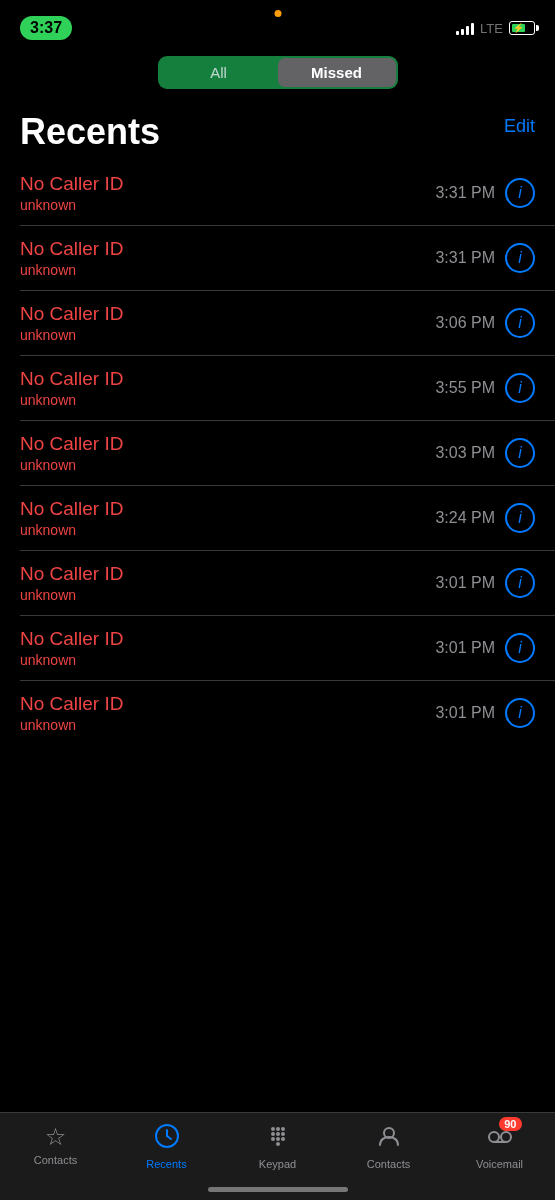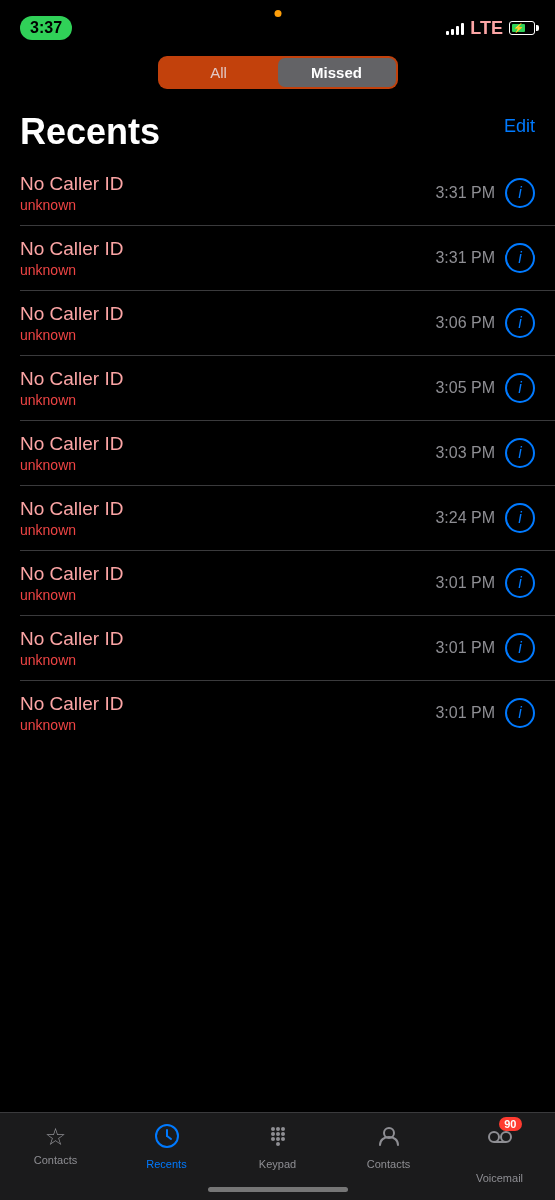--- a/index.html
+++ b/index.html
@@ -45,23 +45,23 @@
     .signal-bars span {
       background: #fff;
       width: 3px;
       border-radius: 1px;
     }
     .signal-bars span:nth-child(1) { height: 4px; }
     .signal-bars span:nth-child(2) { height: 6px; }
     .signal-bars span:nth-child(3) { height: 9px; }
     .signal-bars span:nth-child(4) { height: 12px; }
     .lte-text {
-      font-size: 18px;
-      font-weight: 700;
-      color: #fca5a5;
+      font-size: 13px;
+      font-weight: 400;
+      color: #737373;
     }
     .battery-icon {
       display: flex;
       align-items: center;
       gap: 2px;
     }
     .battery-body {
       width: 26px;
       height: 14px;
       border: 1.5px solid #fff;
@@ -103,21 +103,21 @@
       width: 7px;
       height: 7px;
       background: #ff9f0a;
       border-radius: 50%;
       position: absolute;
       top: 10px;
       left: 50%;
       transform: translateX(-50%);
     }
     .seg-wrapper {
-      background: #c2410c;
+      background: #15803d;
       border-radius: 9px;
       display: flex;
       padding: 2px;
       width: 240px;
     }
     .seg-btn {
       flex: 1;
       text-align: center;
       padding: 6px 0;
       border-radius: 7px;
@@ -167,21 +167,21 @@
       border-bottom: none;
     }
     .call-info {
       display: flex;
       flex-direction: column;
       gap: 2px;
     }
     .caller-name {
       font-size: 19px;
       font-weight: 400;
-      color: #fca5a5;
+      color: #ef4444;
     }
     .caller-type {
       font-size: 14px;
       color: #ef4444;
     }
     .call-right {
       display: flex;
       align-items: center;
       gap: 10px;
       text-align: center;
@@ -239,21 +239,21 @@
       color: #8e8e93;
     }
     .tab-label.active {
       color: #007aff;
     }
     .voicemail-wrapper {
       position: relative;
       display: flex;
       flex-direction: column;
       align-items: center;
-      gap: 17px;
+      gap: 3px;
     }
     .badge {
       position: absolute;
       top: -6px;
       right: -8px;
       background: #ff3b30;
       color: #fff;
       font-size: 11px;
       font-weight: 700;
       border-radius: 10px;
@@ -341,21 +341,21 @@
         <span class="call-time">3:06 PM</span>
         <div class="info-btn">i</div>
       </div>
     </div>
     <div class="call-item">
       <div class="call-info">
         <span class="caller-name">No Caller ID</span>
         <span class="caller-type">unknown</span>
       </div>
       <div class="call-right">
-        <span class="call-time">3:05 PM</span>
+        <span class="call-time">3:55 PM</span>
         <div class="info-btn">i</div>
       </div>
     </div>
     <div class="call-item">
       <div class="call-info">
         <span class="caller-name">No Caller ID</span>
         <span class="caller-type">unknown</span>
       </div>
       <div class="call-right">
         <span class="call-time">3:03 PM</span>

